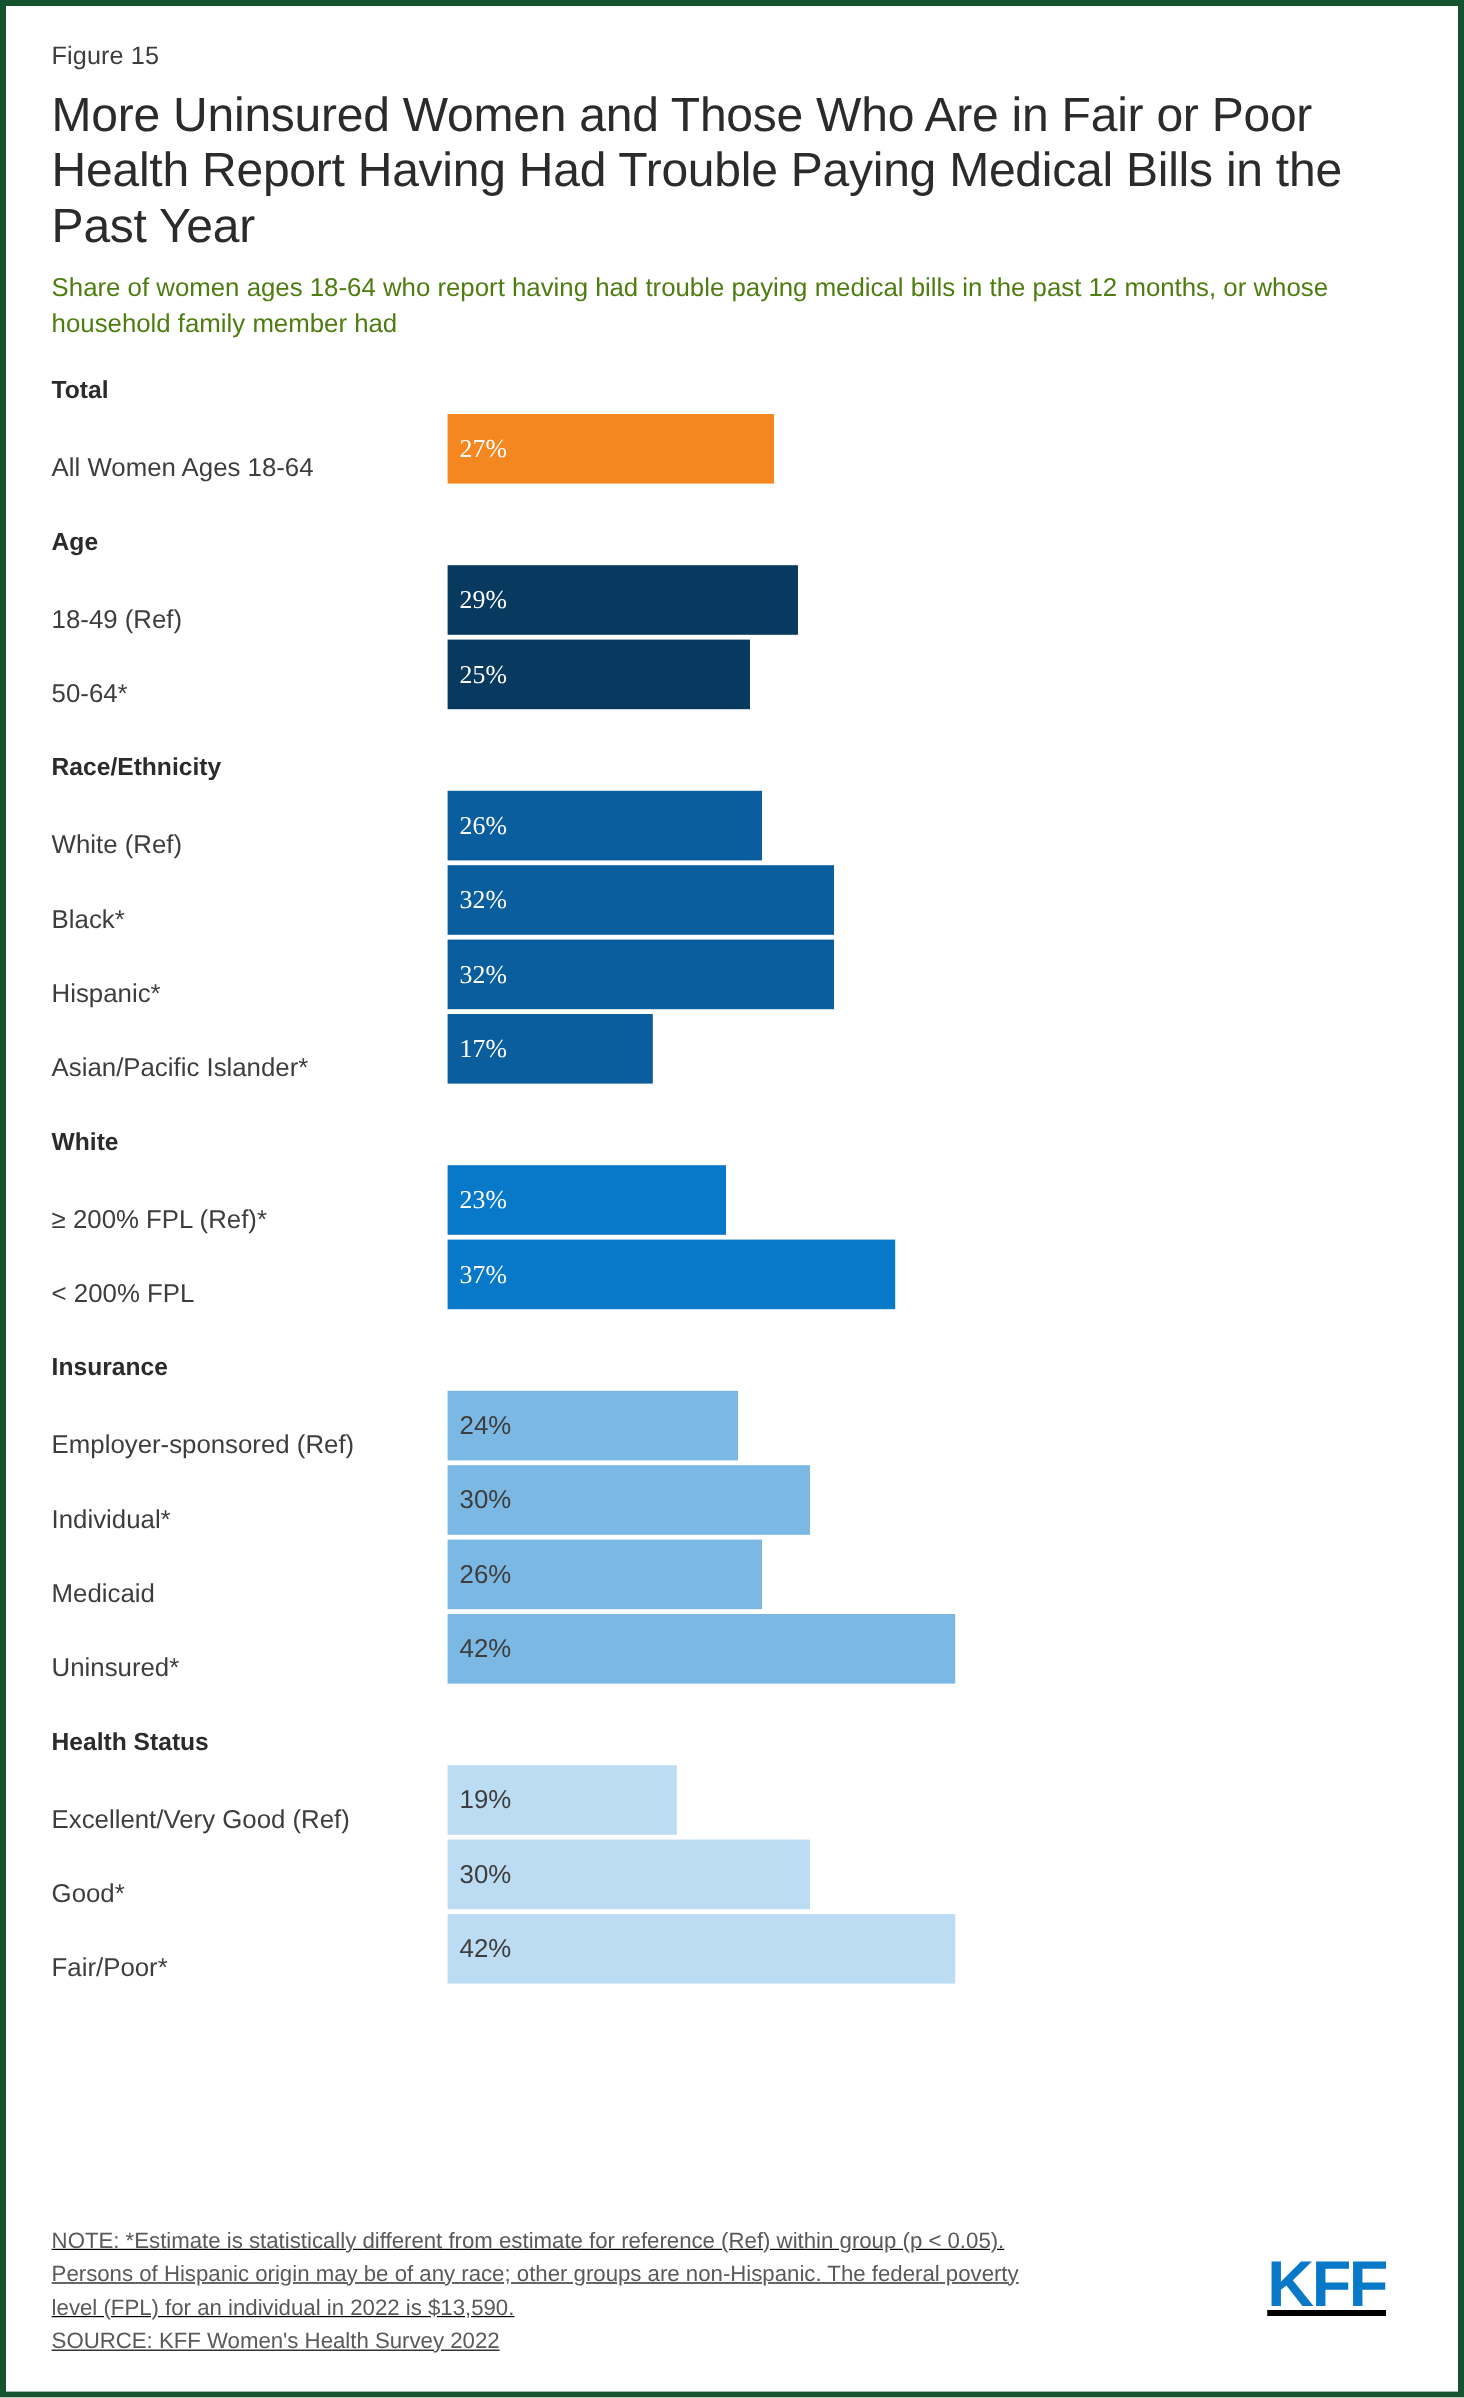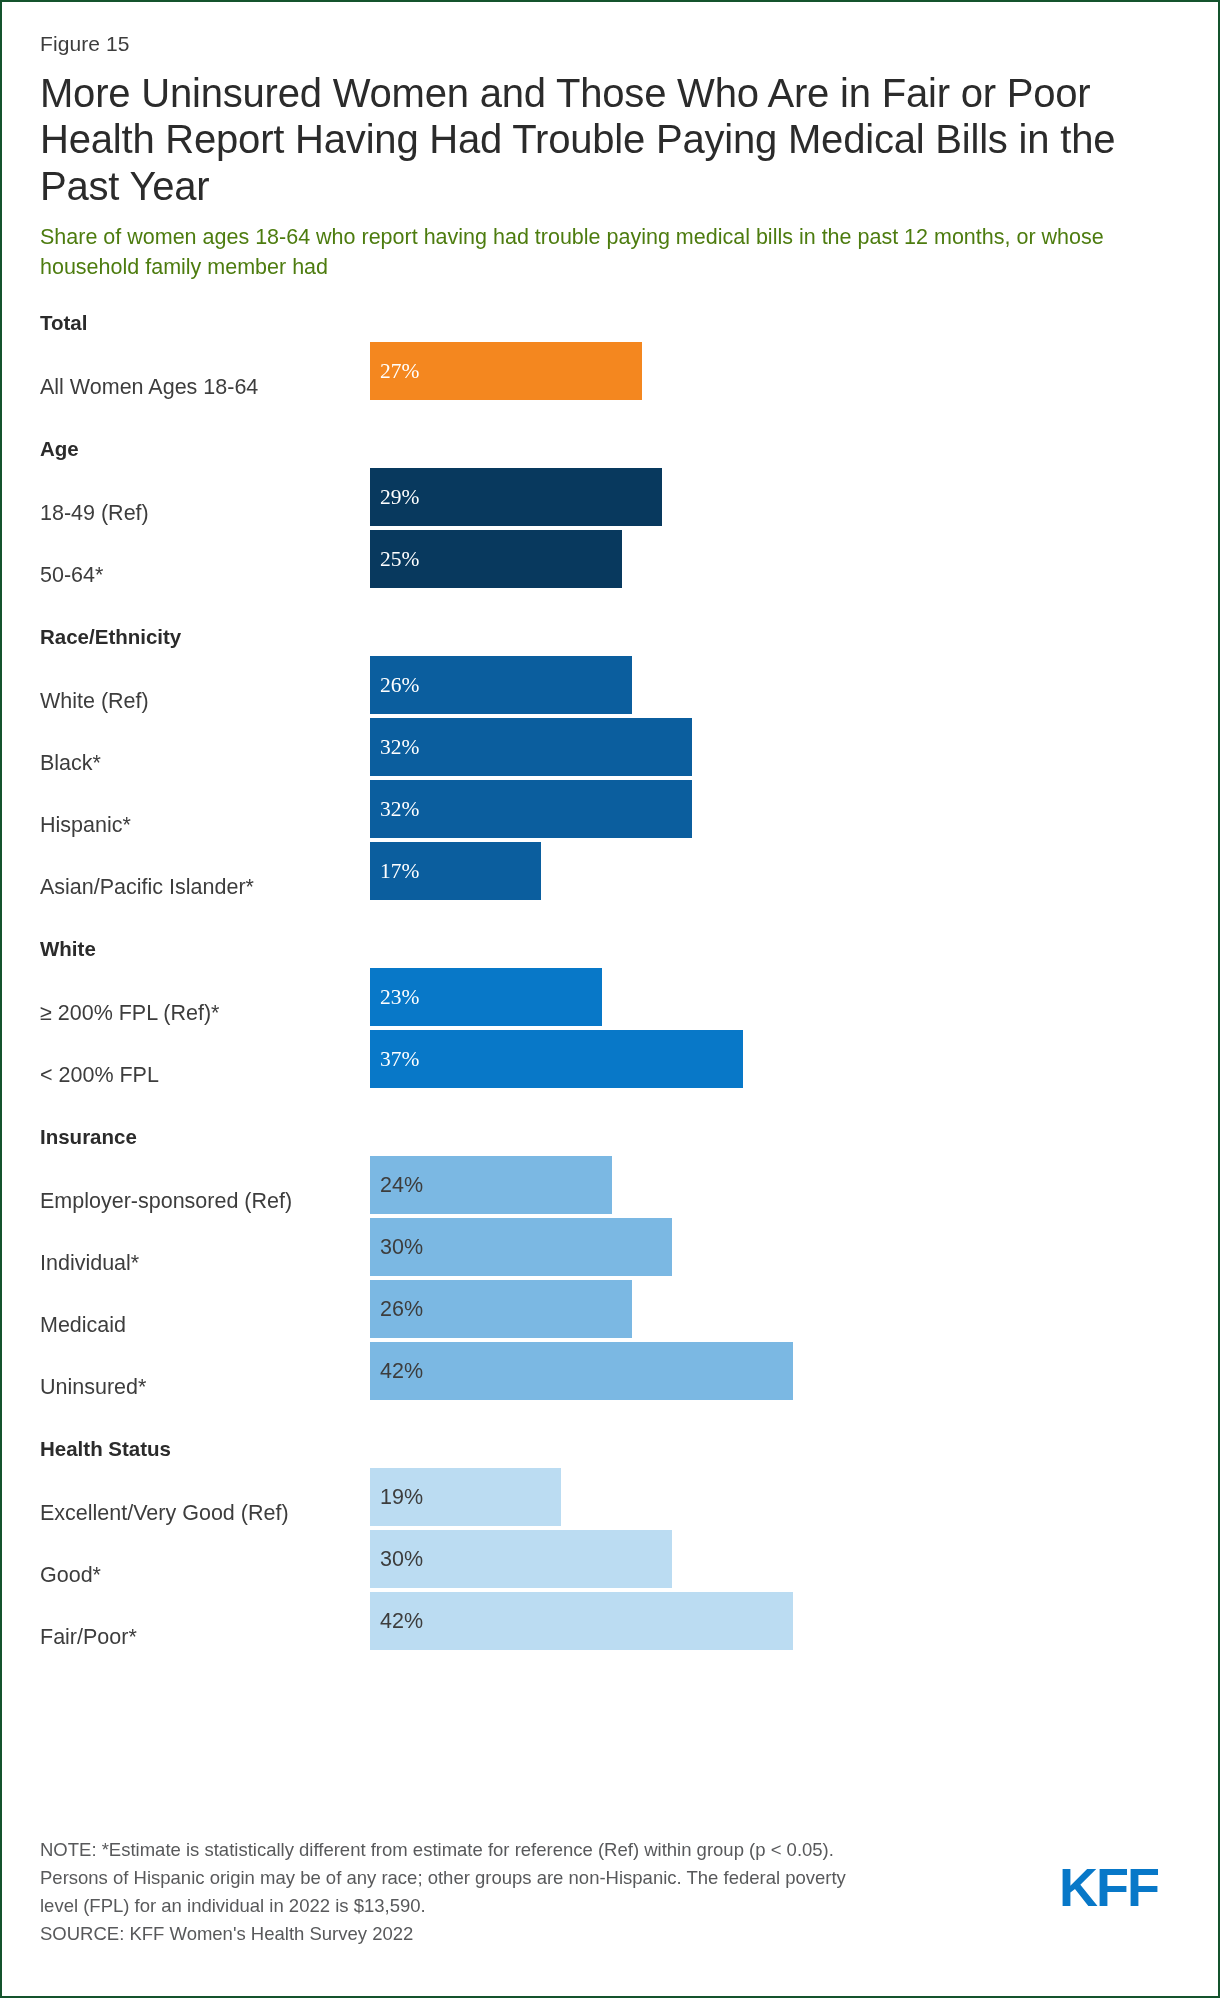--- a/index.html
+++ b/index.html
@@ -10,21 +10,21 @@
   body {
     font-family: "Liberation Sans", sans-serif;
     -webkit-font-smoothing: antialiased;
   }
   .figure-frame {
     position: relative;
     width: 1220px;
     height: 1998px;
     box-sizing: border-box;
     background: #ffffff;
-    border: 2px solid #14532d;
+    border: 5px solid #14532d;
     overflow: hidden;
   }
   .inner {
     position: absolute;
     left: 38px;
     top: 30px;
     right: 30px;
   }
   .fig-number {
     font-size: 21px;
@@ -110,21 +110,22 @@
     white-space: nowrap;
   }
   .v-light { color: #ffffff; font-family: Liberation Serif, serif; }
   .v-dark  { color: #3d3d3d; }
 
   
   .footer {
     position: absolute;
     left: 38px;
     right: 36px;
-    bottom: 48px;
+    bottom: 28px;
+    text-decoration: underline;
   }
   .footer-inner {
     display: flex;
     align-items: flex-start;
     justify-content: space-between;
   }
   .notes {
     font-size: 18.5px;
     line-height: 1.52;
     color: #58595b;

